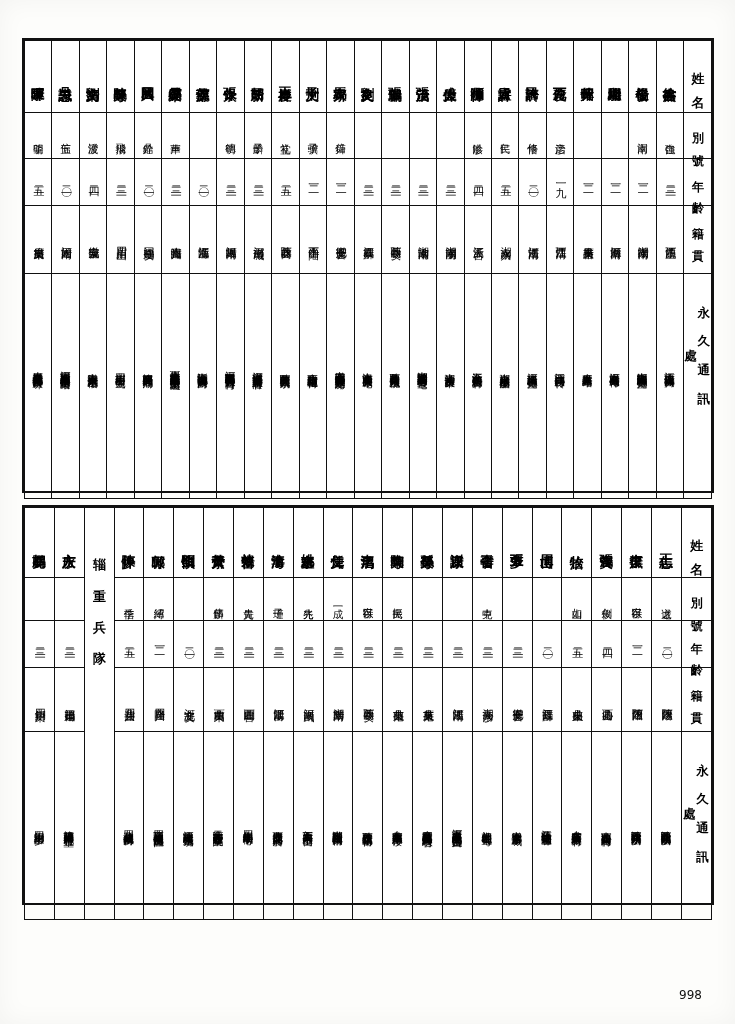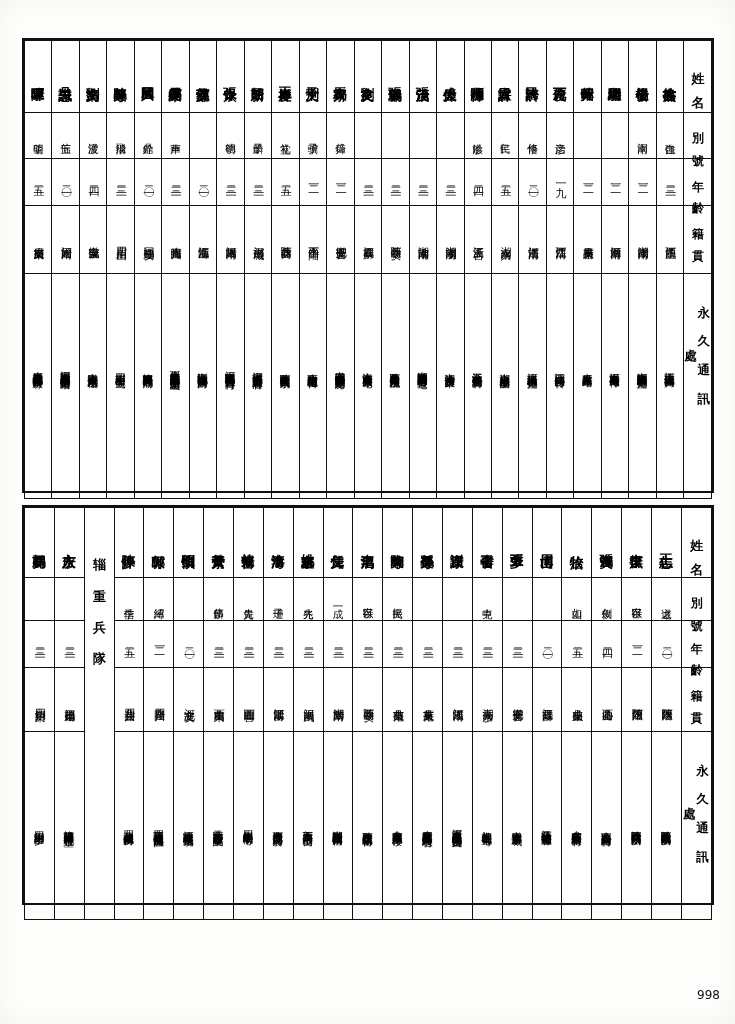--- a/index.html
+++ b/index.html
@@ -74,21 +74,21 @@
   .span-cell .v {
     font-size: 13px;
     font-weight: 700;
     height: 150px;
     padding-top: 14px;
     letter-spacing: 8px;
   }
 
   .page-number {
     position: absolute;
-    right: 15px;
+    right: 33px;
     bottom: 22px;
     font-size: 12px;
     font-family: "DejaVu Sans", "Liberation Sans", sans-serif;
     color: #111;
   }
   
   .scan-edge {
     position: absolute;
     left: 0; top: 0; right: 0; bottom: 0;
     pointer-events: none;

